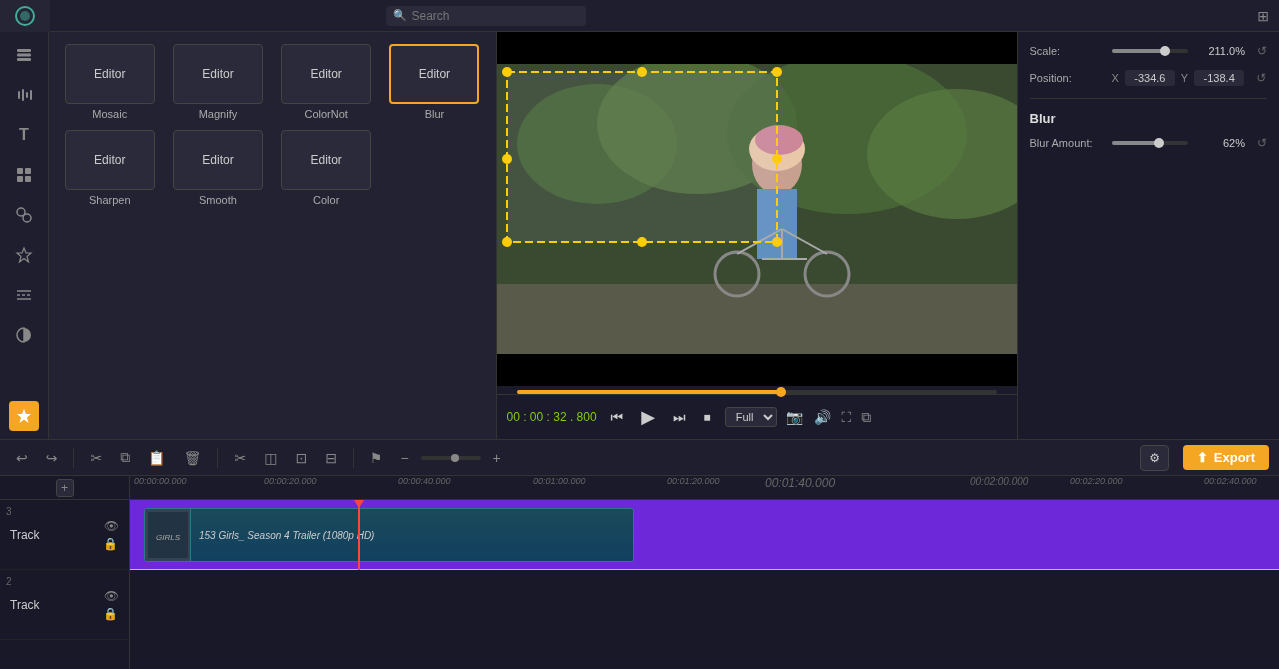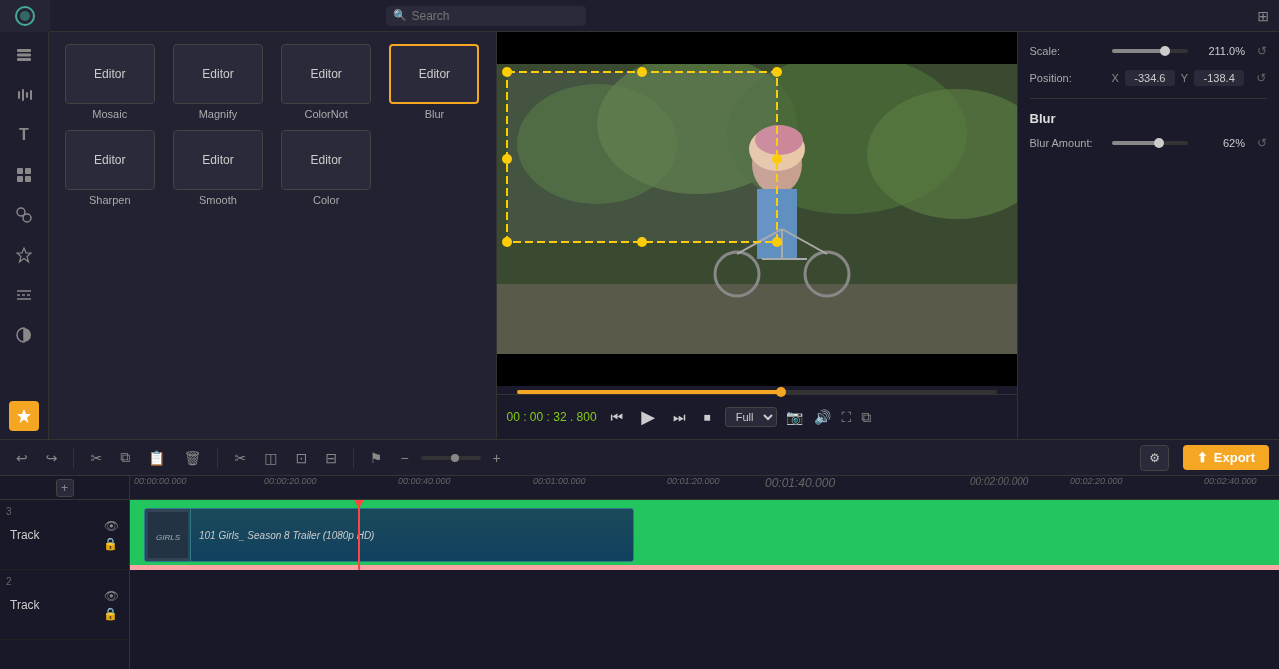--- a/index.html
+++ b/index.html
@@ -369,31 +369,31 @@
         <span style="position:absolute;left:1074px;font-size:9px;color:#666;">00:02:40.000</span>
       </div>
 
       <div style="position:relative;min-width:1100px;">
 
         <div style="position:absolute;top:0;bottom:0;left:228px;width:2px;background:#ff4444;z-index:10;">
           <div style="width:0;height:0;border-left:5px solid transparent;border-right:5px solid transparent;border-top:8px solid #ff4444;position:absolute;top:0;left:-4px;"></div>
         </div>
 
 
-        <div class="track-row" style="height:70px;background:#22c55e;border-bottom:5px solid #fca5a5;position:relative;">
+        <div class="track-row" style="height:70px;background:#6d28d9;border-bottom:1px solid #fca5a5;position:relative;">
 
           <div style="position:absolute;left:14px;top:8px;width:490px;height:54px;background:linear-gradient(180deg,#1a4a5a,#124060);border:1px solid #2a7a8a;border-radius:3px;display:flex;align-items:center;overflow:hidden;">
 
             <div style="width:46px;height:54px;background:#334455;flex-shrink:0;border-right:1px solid #2a7a8a;display:flex;align-items:center;justify-content:center;font-size:8px;color:#ccc;">
               <svg width="40" height="46" viewBox="0 0 40 46">
                 <rect width="40" height="46" fill="#223344"></rect>
                 <text x="20" y="28" text-anchor="middle" fill="#aaa" font-size="8">GIRLS</text>
               </svg>
             </div>
-            <span style="font-size:10px;color:#ccc;padding:0 8px;white-space:nowrap;">101 Girls_ Season 8 Trailer (1080p HD)</span>
+            <span style="font-size:10px;color:#ccc;padding:0 8px;white-space:nowrap;">153 Girls_ Season 4 Trailer (1080p HD)</span>
           </div>
         </div>
 
       </div>
     </div>
   </div>
 
 </div>
 
 </body></html>

